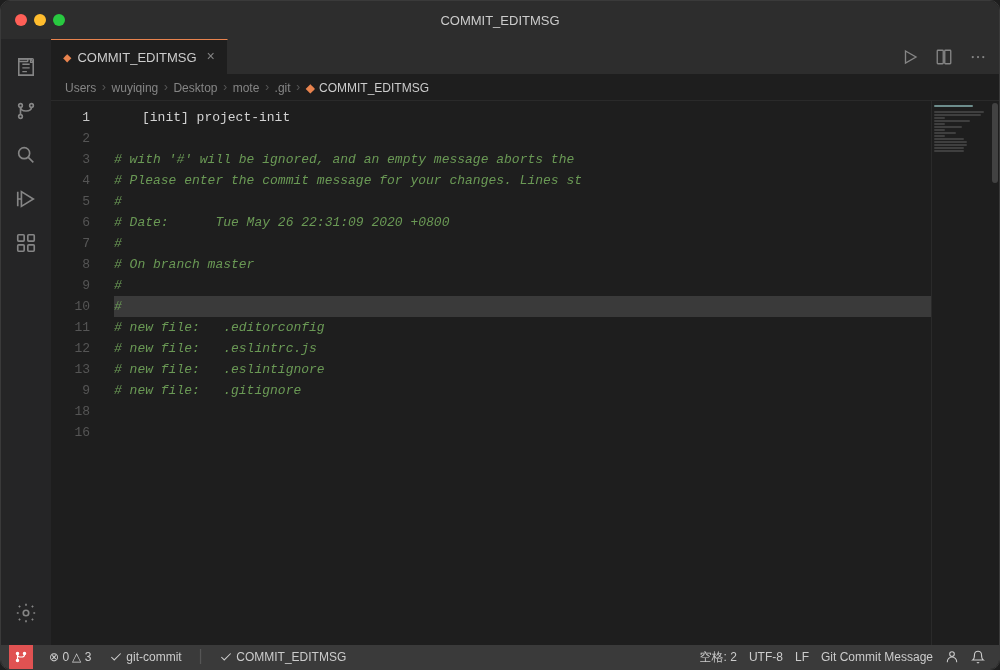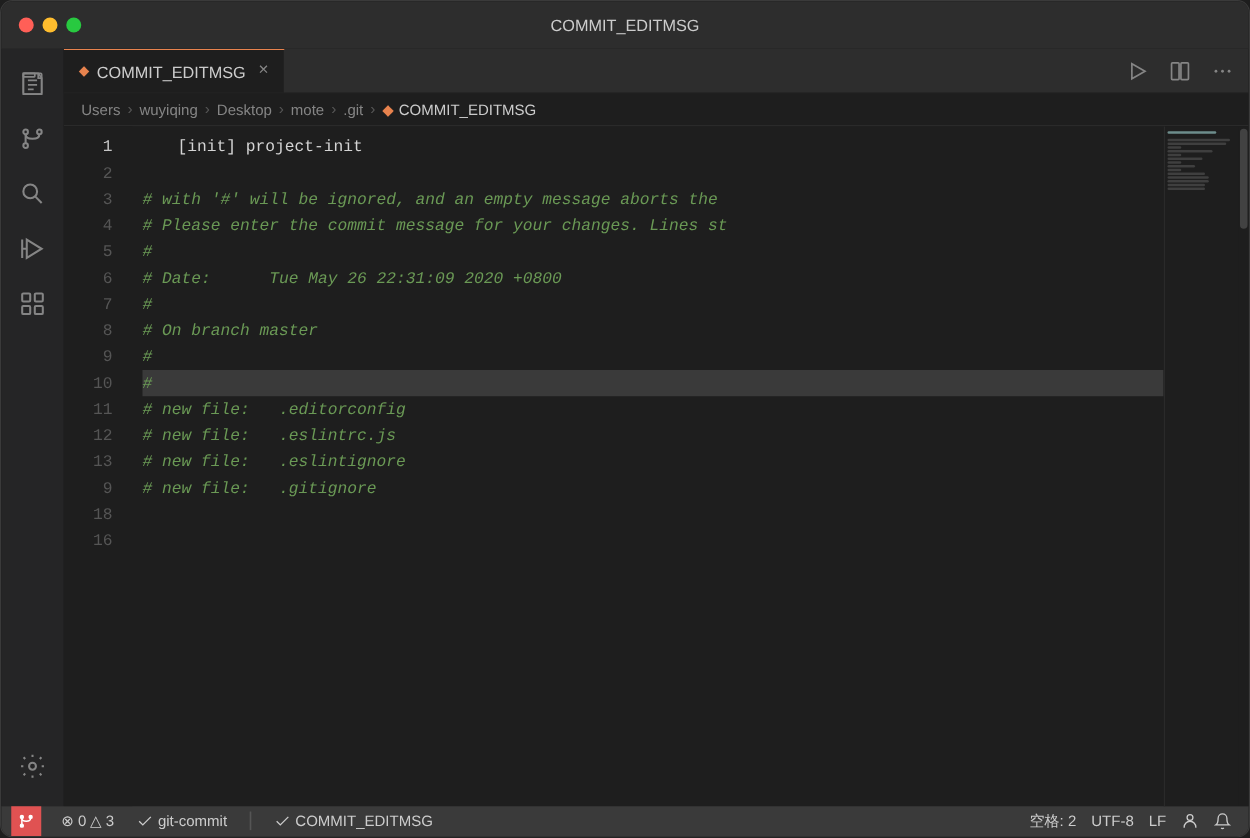--- a/index.html
+++ b/index.html
@@ -570,20 +570,23 @@
       <div class="status-item">
         <span>空格: 2</span>
       </div>
       <div class="status-item">
         <span>UTF-8</span>
       </div>
       <div class="status-item">
         <span>LF</span>
       </div>
       <div class="status-item">
+        <span>Git Commit Message</span>
+      </div>
+      <div class="status-item">
         <svg width="14" height="14" viewBox="0 0 24 24" fill="none" stroke="currentColor" stroke-width="1.8">
           <circle cx="12" cy="7" r="4"></circle>
           <path d="M4 21v-1a8 8 0 0116 0v1"></path>
         </svg>
       </div>
       <div class="status-item">
         <svg width="14" height="14" viewBox="0 0 24 24" fill="none" stroke="currentColor" stroke-width="1.8">
           <path d="M18 8a6 6 0 00-12 0c0 7-3 9-3 9h18s-3-2-3-9"></path>
           <path d="M13.73 21a2 2 0 01-3.46 0"></path>
         </svg>

